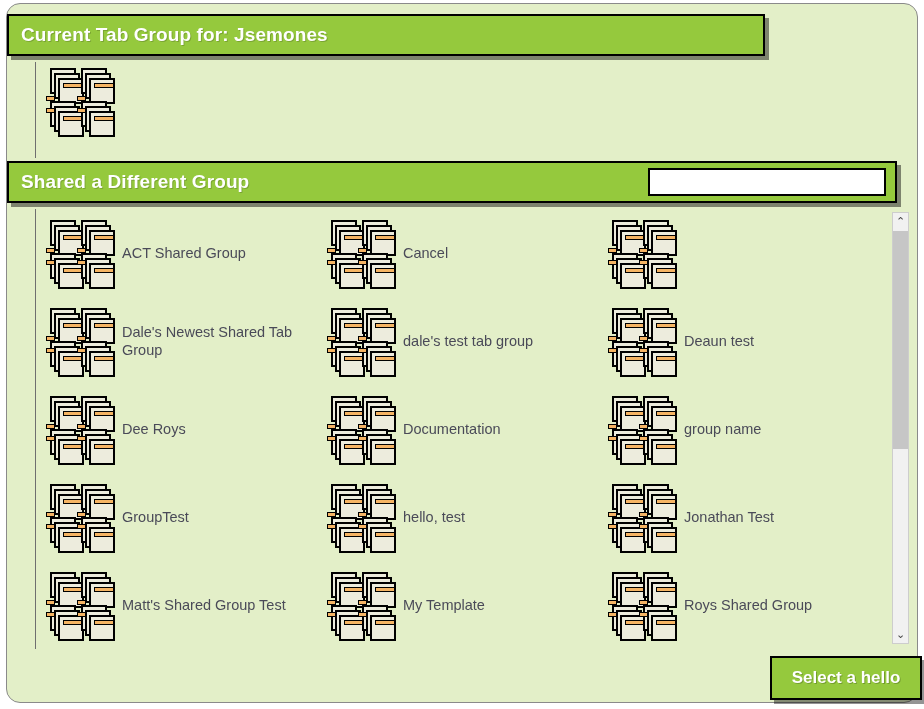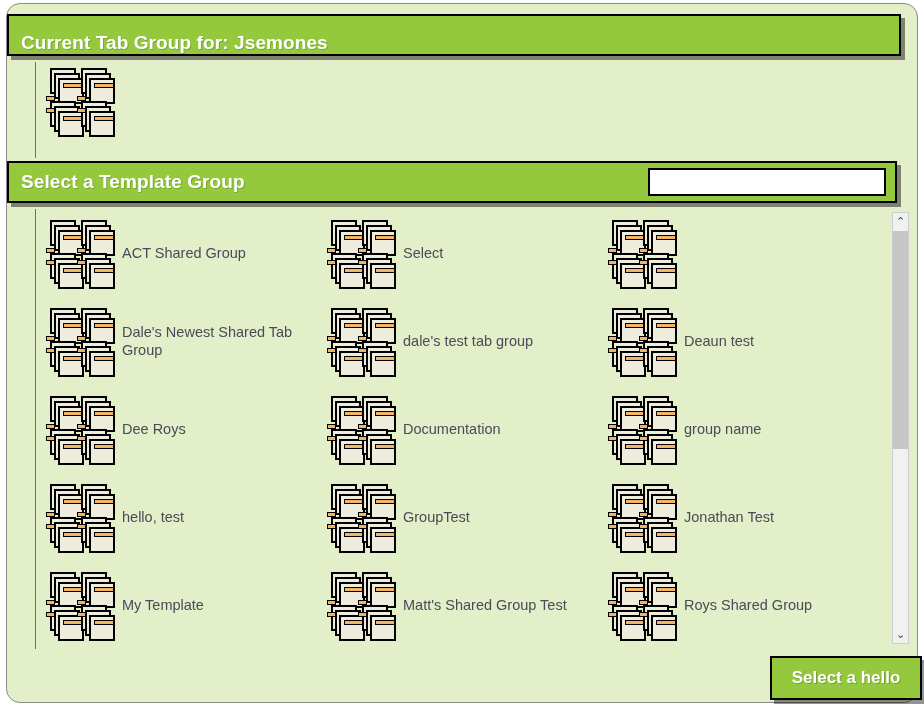--- a/index.html
+++ b/index.html
@@ -43,23 +43,22 @@
     font-weight: bold;
     letter-spacing: 0.1px;
     padding-left: 12px;
     text-shadow: 1px 1px 0 rgba(0,0,0,0.18);
     white-space: nowrap;
   }
 
   #bar-current {
     left: 0px;
     top: 10px;
-    width: 894px;
+    width: 758px;
     height: 42px;
-    align-items: flex-end;
   }
   #bar-select {
     left: 0px;
     top: 157px;
     width: 890px;
     height: 42px;
   }
 
   .search-wrap {
     margin-left: auto;
@@ -287,21 +286,21 @@
           <span class="win" style="left:39px;top:43px;width:26px;height:26px;">
             <span class="tbar" style="width:20px;"></span>
           </span>
           <span class="nub" style="left:27px;top:28px;"></span>
           <span class="nub" style="left:27px;top:40px;"></span>
         </span>
     </div>
   </div>
 
   <div class="bar" id="bar-select">
-    <div class="bar-title">Select a Template Group</div>
+    <div class="bar-title">Shared a Different Group</div>
     <div class="search-wrap">
       <input class="search-input" type="text" placeholder="" style="">
     </div>
   </div>
 
   <div class="list-area">
     <div class="grid" id="group-grid">
         <div class="cell">
           <span class="tgicon">
             <span class="win" style="left:0px;top:0px;width:26px;height:26px;">
@@ -383,21 +382,21 @@
             </span>
             <span class="win" style="left:35px;top:38px;width:26px;height:26px;">
               <span class="tbar" style="width:20px;"></span>
             </span>
             <span class="win" style="left:39px;top:43px;width:26px;height:26px;">
               <span class="tbar" style="width:20px;"></span>
             </span>
             <span class="nub" style="left:27px;top:28px;"></span>
             <span class="nub" style="left:27px;top:40px;"></span>
           </span>
-          <span class="label">Select</span>
+          <span class="label">Cancel</span>
         </div>
         <div class="cell">
           <span class="tgicon">
             <span class="win" style="left:0px;top:0px;width:26px;height:26px;">
               <span class="tbar" style="width:20px;"></span>
             </span>
             <span class="win" style="left:4px;top:5px;width:26px;height:26px;">
               <span class="tbar" style="width:20px;"></span>
             </span>
             <span class="win" style="left:8px;top:10px;width:26px;height:26px;">
@@ -742,20 +741,65 @@
             </span>
             <span class="win" style="left:35px;top:38px;width:26px;height:26px;">
               <span class="tbar" style="width:20px;"></span>
             </span>
             <span class="win" style="left:39px;top:43px;width:26px;height:26px;">
               <span class="tbar" style="width:20px;"></span>
             </span>
             <span class="nub" style="left:27px;top:28px;"></span>
             <span class="nub" style="left:27px;top:40px;"></span>
           </span>
+          <span class="label">GroupTest</span>
+        </div>
+        <div class="cell">
+          <span class="tgicon">
+            <span class="win" style="left:0px;top:0px;width:26px;height:26px;">
+              <span class="tbar" style="width:20px;"></span>
+            </span>
+            <span class="win" style="left:4px;top:5px;width:26px;height:26px;">
+              <span class="tbar" style="width:20px;"></span>
+            </span>
+            <span class="win" style="left:8px;top:10px;width:26px;height:26px;">
+              <span class="tbar" style="width:20px;"></span>
+            </span>
+            <span class="win" style="left:0px;top:33px;width:26px;height:26px;">
+              <span class="tbar" style="width:20px;"></span>
+            </span>
+            <span class="win" style="left:4px;top:38px;width:26px;height:26px;">
+              <span class="tbar" style="width:20px;"></span>
+            </span>
+            <span class="win" style="left:8px;top:43px;width:26px;height:26px;">
+              <span class="tbar" style="width:20px;"></span>
+            </span>
+            <span class="nub" style="left:-4px;top:28px;"></span>
+            <span class="nub" style="left:-4px;top:40px;"></span>
+            <span class="win" style="left:31px;top:0px;width:26px;height:26px;">
+              <span class="tbar" style="width:20px;"></span>
+            </span>
+            <span class="win" style="left:35px;top:5px;width:26px;height:26px;">
+              <span class="tbar" style="width:20px;"></span>
+            </span>
+            <span class="win" style="left:39px;top:10px;width:26px;height:26px;">
+              <span class="tbar" style="width:20px;"></span>
+            </span>
+            <span class="win" style="left:31px;top:33px;width:26px;height:26px;">
+              <span class="tbar" style="width:20px;"></span>
+            </span>
+            <span class="win" style="left:35px;top:38px;width:26px;height:26px;">
+              <span class="tbar" style="width:20px;"></span>
+            </span>
+            <span class="win" style="left:39px;top:43px;width:26px;height:26px;">
+              <span class="tbar" style="width:20px;"></span>
+            </span>
+            <span class="nub" style="left:27px;top:28px;"></span>
+            <span class="nub" style="left:27px;top:40px;"></span>
+          </span>
           <span class="label">hello, test</span>
         </div>
         <div class="cell">
           <span class="tgicon">
             <span class="win" style="left:0px;top:0px;width:26px;height:26px;">
               <span class="tbar" style="width:20px;"></span>
             </span>
             <span class="win" style="left:4px;top:5px;width:26px;height:26px;">
               <span class="tbar" style="width:20px;"></span>
             </span>
@@ -787,65 +831,20 @@
             </span>
             <span class="win" style="left:35px;top:38px;width:26px;height:26px;">
               <span class="tbar" style="width:20px;"></span>
             </span>
             <span class="win" style="left:39px;top:43px;width:26px;height:26px;">
               <span class="tbar" style="width:20px;"></span>
             </span>
             <span class="nub" style="left:27px;top:28px;"></span>
             <span class="nub" style="left:27px;top:40px;"></span>
           </span>
-          <span class="label">GroupTest</span>
-        </div>
-        <div class="cell">
-          <span class="tgicon">
-            <span class="win" style="left:0px;top:0px;width:26px;height:26px;">
-              <span class="tbar" style="width:20px;"></span>
-            </span>
-            <span class="win" style="left:4px;top:5px;width:26px;height:26px;">
-              <span class="tbar" style="width:20px;"></span>
-            </span>
-            <span class="win" style="left:8px;top:10px;width:26px;height:26px;">
-              <span class="tbar" style="width:20px;"></span>
-            </span>
-            <span class="win" style="left:0px;top:33px;width:26px;height:26px;">
-              <span class="tbar" style="width:20px;"></span>
-            </span>
-            <span class="win" style="left:4px;top:38px;width:26px;height:26px;">
-              <span class="tbar" style="width:20px;"></span>
-            </span>
-            <span class="win" style="left:8px;top:43px;width:26px;height:26px;">
-              <span class="tbar" style="width:20px;"></span>
-            </span>
-            <span class="nub" style="left:-4px;top:28px;"></span>
-            <span class="nub" style="left:-4px;top:40px;"></span>
-            <span class="win" style="left:31px;top:0px;width:26px;height:26px;">
-              <span class="tbar" style="width:20px;"></span>
-            </span>
-            <span class="win" style="left:35px;top:5px;width:26px;height:26px;">
-              <span class="tbar" style="width:20px;"></span>
-            </span>
-            <span class="win" style="left:39px;top:10px;width:26px;height:26px;">
-              <span class="tbar" style="width:20px;"></span>
-            </span>
-            <span class="win" style="left:31px;top:33px;width:26px;height:26px;">
-              <span class="tbar" style="width:20px;"></span>
-            </span>
-            <span class="win" style="left:35px;top:38px;width:26px;height:26px;">
-              <span class="tbar" style="width:20px;"></span>
-            </span>
-            <span class="win" style="left:39px;top:43px;width:26px;height:26px;">
-              <span class="tbar" style="width:20px;"></span>
-            </span>
-            <span class="nub" style="left:27px;top:28px;"></span>
-            <span class="nub" style="left:27px;top:40px;"></span>
-          </span>
           <span class="label">Jonathan Test</span>
         </div>
         <div class="cell">
           <span class="tgicon">
             <span class="win" style="left:0px;top:0px;width:26px;height:26px;">
               <span class="tbar" style="width:20px;"></span>
             </span>
             <span class="win" style="left:4px;top:5px;width:26px;height:26px;">
               <span class="tbar" style="width:20px;"></span>
             </span>
@@ -877,66 +876,66 @@
             </span>
             <span class="win" style="left:35px;top:38px;width:26px;height:26px;">
               <span class="tbar" style="width:20px;"></span>
             </span>
             <span class="win" style="left:39px;top:43px;width:26px;height:26px;">
               <span class="tbar" style="width:20px;"></span>
             </span>
             <span class="nub" style="left:27px;top:28px;"></span>
             <span class="nub" style="left:27px;top:40px;"></span>
           </span>
+          <span class="label">Matt's Shared Group Test</span>
+        </div>
+        <div class="cell">
+          <span class="tgicon">
+            <span class="win" style="left:0px;top:0px;width:26px;height:26px;">
+              <span class="tbar" style="width:20px;"></span>
+            </span>
+            <span class="win" style="left:4px;top:5px;width:26px;height:26px;">
+              <span class="tbar" style="width:20px;"></span>
+            </span>
+            <span class="win" style="left:8px;top:10px;width:26px;height:26px;">
+              <span class="tbar" style="width:20px;"></span>
+            </span>
+            <span class="win" style="left:0px;top:33px;width:26px;height:26px;">
+              <span class="tbar" style="width:20px;"></span>
+            </span>
+            <span class="win" style="left:4px;top:38px;width:26px;height:26px;">
+              <span class="tbar" style="width:20px;"></span>
+            </span>
+            <span class="win" style="left:8px;top:43px;width:26px;height:26px;">
+              <span class="tbar" style="width:20px;"></span>
+            </span>
+            <span class="nub" style="left:-4px;top:28px;"></span>
+            <span class="nub" style="left:-4px;top:40px;"></span>
+            <span class="win" style="left:31px;top:0px;width:26px;height:26px;">
+              <span class="tbar" style="width:20px;"></span>
+            </span>
+            <span class="win" style="left:35px;top:5px;width:26px;height:26px;">
+              <span class="tbar" style="width:20px;"></span>
+            </span>
+            <span class="win" style="left:39px;top:10px;width:26px;height:26px;">
+              <span class="tbar" style="width:20px;"></span>
+            </span>
+            <span class="win" style="left:31px;top:33px;width:26px;height:26px;">
+              <span class="tbar" style="width:20px;"></span>
+            </span>
+            <span class="win" style="left:35px;top:38px;width:26px;height:26px;">
+              <span class="tbar" style="width:20px;"></span>
+            </span>
+            <span class="win" style="left:39px;top:43px;width:26px;height:26px;">
+              <span class="tbar" style="width:20px;"></span>
+            </span>
+            <span class="nub" style="left:27px;top:28px;"></span>
+            <span class="nub" style="left:27px;top:40px;"></span>
+          </span>
           <span class="label">My Template</span>
-        </div>
-        <div class="cell">
-          <span class="tgicon">
-            <span class="win" style="left:0px;top:0px;width:26px;height:26px;">
-              <span class="tbar" style="width:20px;"></span>
-            </span>
-            <span class="win" style="left:4px;top:5px;width:26px;height:26px;">
-              <span class="tbar" style="width:20px;"></span>
-            </span>
-            <span class="win" style="left:8px;top:10px;width:26px;height:26px;">
-              <span class="tbar" style="width:20px;"></span>
-            </span>
-            <span class="win" style="left:0px;top:33px;width:26px;height:26px;">
-              <span class="tbar" style="width:20px;"></span>
-            </span>
-            <span class="win" style="left:4px;top:38px;width:26px;height:26px;">
-              <span class="tbar" style="width:20px;"></span>
-            </span>
-            <span class="win" style="left:8px;top:43px;width:26px;height:26px;">
-              <span class="tbar" style="width:20px;"></span>
-            </span>
-            <span class="nub" style="left:-4px;top:28px;"></span>
-            <span class="nub" style="left:-4px;top:40px;"></span>
-            <span class="win" style="left:31px;top:0px;width:26px;height:26px;">
-              <span class="tbar" style="width:20px;"></span>
-            </span>
-            <span class="win" style="left:35px;top:5px;width:26px;height:26px;">
-              <span class="tbar" style="width:20px;"></span>
-            </span>
-            <span class="win" style="left:39px;top:10px;width:26px;height:26px;">
-              <span class="tbar" style="width:20px;"></span>
-            </span>
-            <span class="win" style="left:31px;top:33px;width:26px;height:26px;">
-              <span class="tbar" style="width:20px;"></span>
-            </span>
-            <span class="win" style="left:35px;top:38px;width:26px;height:26px;">
-              <span class="tbar" style="width:20px;"></span>
-            </span>
-            <span class="win" style="left:39px;top:43px;width:26px;height:26px;">
-              <span class="tbar" style="width:20px;"></span>
-            </span>
-            <span class="nub" style="left:27px;top:28px;"></span>
-            <span class="nub" style="left:27px;top:40px;"></span>
-          </span>
-          <span class="label">Matt's Shared Group Test</span>
         </div>
         <div class="cell">
           <span class="tgicon">
             <span class="win" style="left:0px;top:0px;width:26px;height:26px;">
               <span class="tbar" style="width:20px;"></span>
             </span>
             <span class="win" style="left:4px;top:5px;width:26px;height:26px;">
               <span class="tbar" style="width:20px;"></span>
             </span>
             <span class="win" style="left:8px;top:10px;width:26px;height:26px;">

